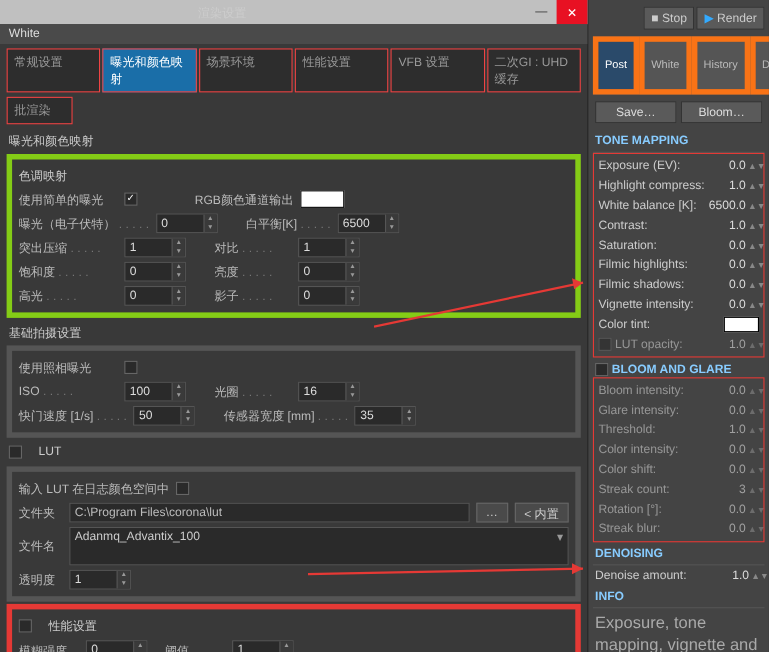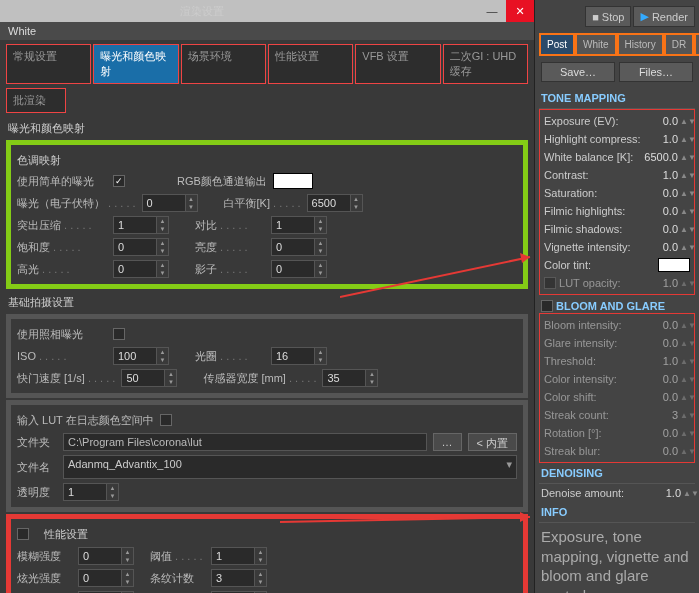--- a/index.html
+++ b/index.html
@@ -22,27 +22,27 @@
 .lbl.dots::after{content:" . . . . .";color:#777}
 .spin{display:flex;align-items:center;background:#2a2a2a;border:1px solid #555;height:18px;width:56px}
 .spin .val{flex:1;padding:0 4px;color:#ddd;font-size:11px}
 .spin .arr{width:12px;background:#3a3a3a;border-left:1px solid #555;display:flex;flex-direction:column}
 .spin .arr span{height:8px;font-size:6px;text-align:center;color:#999;line-height:8px}
 .chk{width:12px;height:12px;background:#2a2a2a;border:1px solid #666;display:inline-block}
 .chk.on::after{content:"✓";color:#fff;font-size:9px;position:relative;top:-2px;left:1px}
 .swatch{width:40px;height:16px;background:#fff;border:1px solid #000}
 .path{flex:1;background:#2a2a2a;border:1px solid #555;height:18px;padding:2px 4px;color:#bbb}
 .pbtn{background:#4a4a4a;border:1px solid #666;padding:2px 8px;color:#ccc;height:18px}
-.combo{flex:1;background:#2a2a2a;border:1px solid #555;height:24px;padding:2px 4px;color:#bbb;display:flex;justify-content:space-between}
+.combo{flex:1;background:#2a2a2a;border:1px solid #555;height:35px;padding:2px 4px;color:#bbb;display:flex;justify-content:space-between}
 .combo .dd{color:#999}
 .right{width:164px;background:#444;display:flex;flex-direction:column;padding:2px 4px}
 .rtop{display:flex;gap:2px;padding:4px 0}
 .rbtn{background:#5a5a5a;border:1px solid #333;padding:3px 6px;color:#ddd;display:flex;align-items:center;gap:3px;font-size:11px}
 .rtabs{display:flex;gap:0;margin-top:2px}
-.rtab{background:#555;padding:4px 6px;border:2px solid #f97316;font-size:10px;color:#bbb}
+.rtab{background:#555;padding:16px 6px;border:5px solid #f97316;font-size:10px;color:#bbb}
 .rtab.active{background:#2a4a6a;color:#fff}
 .rbtns2{display:flex;gap:4px;padding:6px 2px}
 .rbtns2 .rbtn{flex:1;justify-content:center}
 .rhead{color:#8cf;font-weight:bold;padding:4px 2px;font-size:11px;border-bottom:1px solid #555}
 .rgroup{border:1px solid #e53935;padding:2px}
 .rrow{display:flex;align-items:center;padding:2px 2px;min-height:18px}
 .rlbl{flex:1;color:#ccc;font-size:11px}
 .rval{width:38px;text-align:right;color:#ddd;font-size:11px;padding-right:2px}
 .rsp{width:10px;color:#888;font-size:8px;display:flex;flex-direction:column;line-height:5px}
 .rinfo{color:#aaa;font-size:15px;padding:4px 2px;line-height:1.3}
@@ -194,20 +194,21 @@
         <div class="spin">
             <span class="val">35</span>
             <div class="arr">
               <span>▲</span>
               <span>▼</span>
             </div>
           </div>
       </div>
     </div>
 
+    <div class="row" style="padding:2px 8px"><span class="chk"></span>&nbsp;<span>LUT</span></div>
     <div class="group nored">
       <div class="row">
           <span class="lbl">输入 LUT 在日志颜色空间中</span>
           <span class="chk"></span>
         </div>
       <div class="row">
         <span class="lbl" style="min-width:40px">文件夹</span>
         <div class="path">C:\Program Files\corona\lut</div>
         <button class="pbtn">…</button>
         <button class="pbtn">&lt; 内置</button>
@@ -315,21 +316,21 @@
   </div>
   <div class="rtabs">
     <div class="rtab active">Post</div>
     <div class="rtab">White</div>
     <div class="rtab">History</div>
     <div class="rtab">DR</div>
     <div class="rtab">LightMix</div>
   </div>
   <div class="rbtns2">
     <div class="rbtn">Save…</div>
-    <div class="rbtn">Files…</div>
+    <div class="rbtn">Bloom…</div>
   </div>
 
   <div class="rhead">TONE MAPPING</div>
   <div class="rgroup">
     <div class="rrow">
         <span class="rlbl">Exposure (EV):</span>
         <span class="rval">0.0</span>
         <span class="rsp">▲▼</span>
       </div>
     <div class="rrow">

